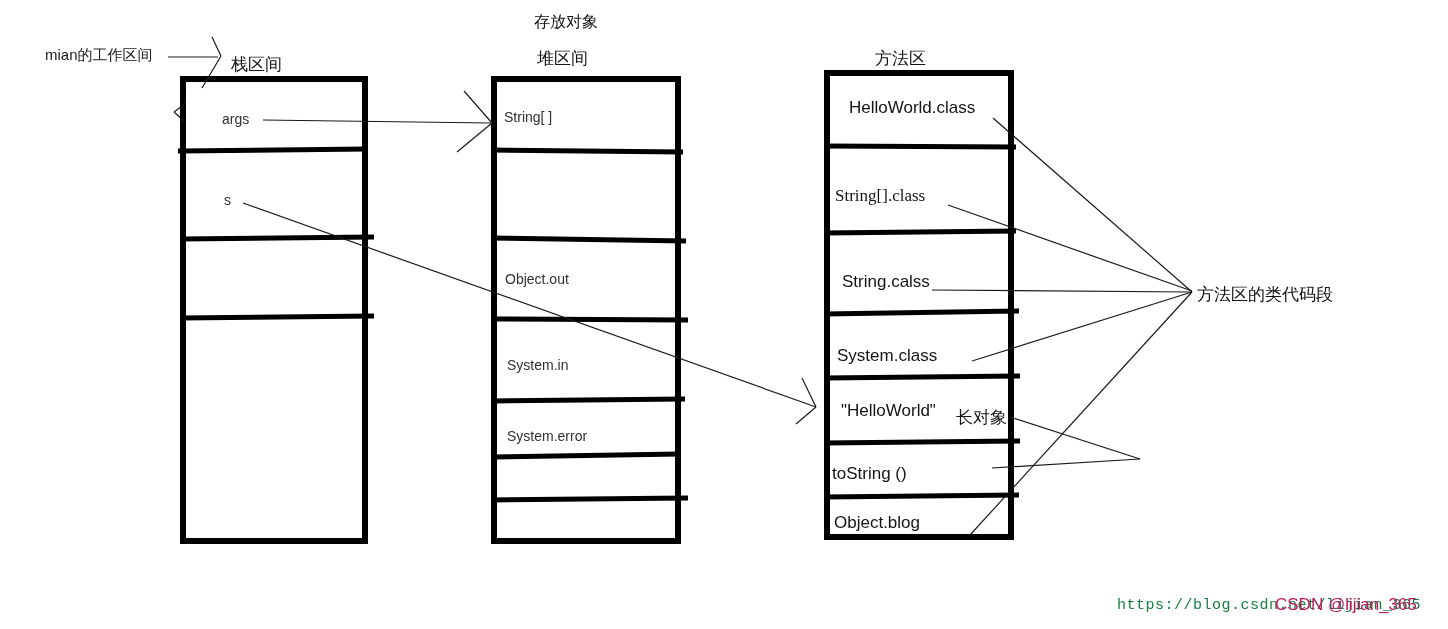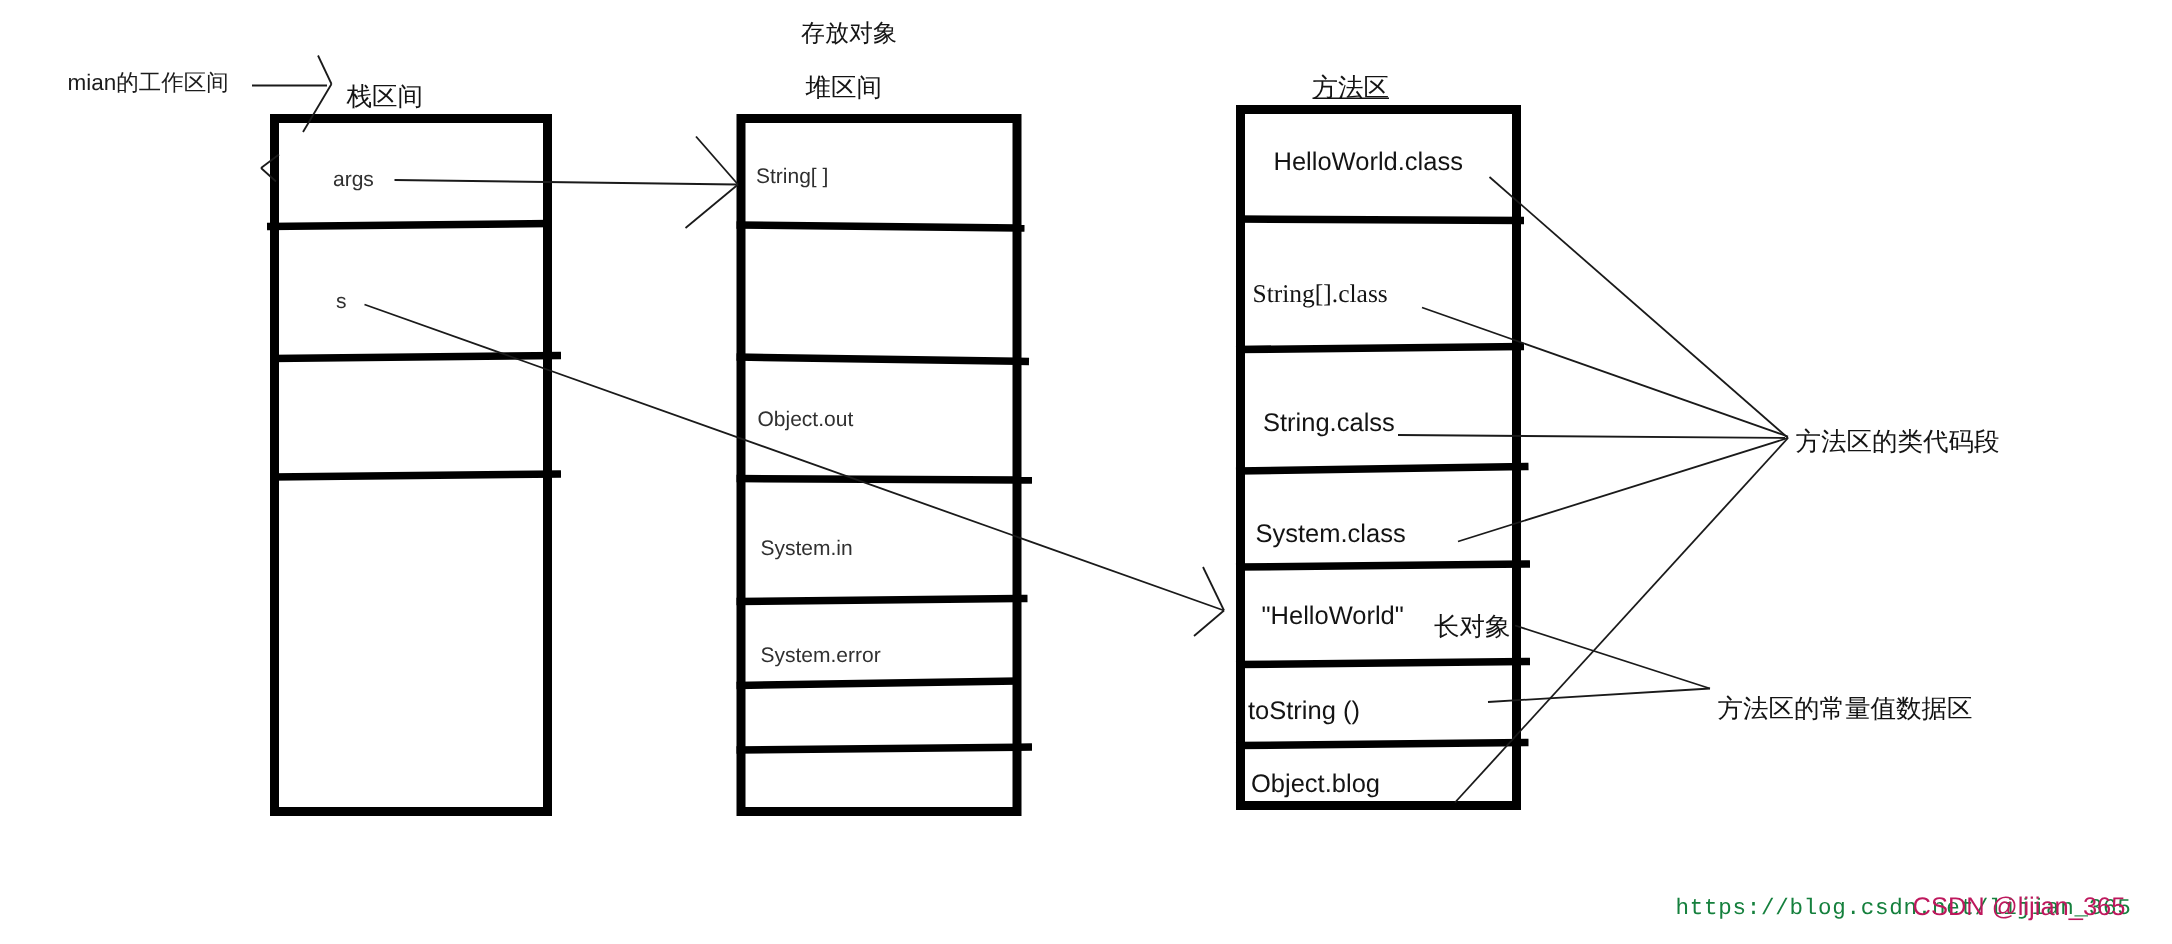--- a/index.html
+++ b/index.html
@@ -14,21 +14,21 @@
   [data-name="method-box"]{left:824px;top:70px;width:190px;height:470px;}
 
   .lbl{position:absolute;white-space:nowrap;color:#141414;}
   .sm{font-size:14px;color:#303030;}
   .md{font-size:17px;color:#141414;}
 
   [data-name="label-main-work-area"]{left:45px;top:46px;font-size:15px;color:#1c1c1c;}
   [data-name="label-stack-title"]{left:231px;top:53px;font-size:17px;}
   [data-name="label-store-objects"]{left:534px;top:12px;font-size:16px;}
   [data-name="label-heap-title"]{left:537px;top:47px;font-size:17px;}
-  [data-name="label-method-title"]{left:875px;top:47px;font-size:17px;text-decoration:underline;}
+  [data-name="label-method-title"]{left:875px;top:47px;font-size:17px;}
   [data-name="label-code-segment"]{left:1197px;top:283px;font-size:17px;font-family:Liberation Serif, serif;}
   [data-name="label-constant-area"]{left:1145px;top:461px;font-size:17px;}
   [data-name="label-long-object"]{left:956px;top:406px;font-size:17px;}
 
   [data-name="stack-cell-args"]{left:222px;top:111px;}
   [data-name="stack-cell-s"]{left:224px;top:192px;}
 
   [data-name="heap-cell-string-array"]{left:504px;top:109px;}
   [data-name="heap-cell-system-out"]{left:505px;top:271px;}
   [data-name="heap-cell-system-in"]{left:507px;top:357px;}
@@ -63,21 +63,20 @@
   <div class="box" data-name="stack-box"></div>
   <div class="box" data-name="heap-box"></div>
   <div class="box" data-name="method-box"></div>
 
   <div class="lbl" data-name="label-main-work-area">mian的工作区间</div>
   <div class="lbl" data-name="label-stack-title">栈区间</div>
   <div class="lbl" data-name="label-store-objects">存放对象</div>
   <div class="lbl" data-name="label-heap-title">堆区间</div>
   <div class="lbl" data-name="label-method-title">方法区</div>
   <div class="lbl" data-name="label-code-segment">方法区的类代码段</div>
-  <div class="lbl" data-name="label-constant-area">方法区的常量值数据区</div>
 
   <div class="lbl sm" data-name="stack-cell-args">args</div>
   <div class="lbl sm" data-name="stack-cell-s">s</div>
 
   <div class="lbl sm" data-name="heap-cell-string-array">String[ ]</div>
   <div class="lbl sm" data-name="heap-cell-system-out">Object.out</div>
   <div class="lbl sm" data-name="heap-cell-system-in">System.in</div>
   <div class="lbl sm" data-name="heap-cell-system-error">System.error</div>
 
   <div class="lbl md" data-name="method-cell-helloworld-class">HelloWorld.class</div>

